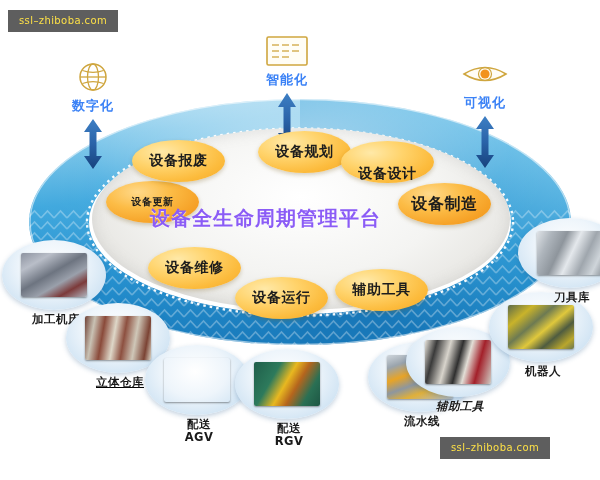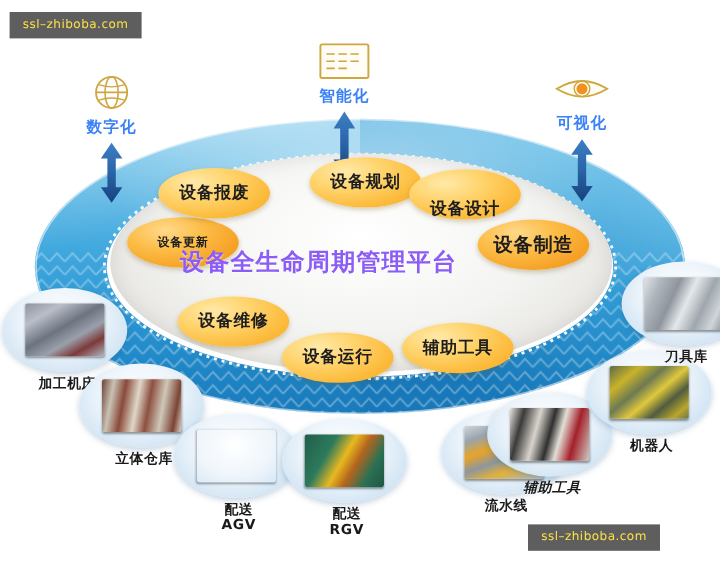--- a/index.html
+++ b/index.html
@@ -244,21 +244,21 @@
 
   <div class="node" style="left:2px;top:240px;">
     <div class="node-bubble">
       <div class="node-photo" style="background:linear-gradient(150deg,#8d93a0 0%,#b9bec8 22%,#6d7480 46%,#9aa0ab 64%,#7c3a3a 80%,#b0b6c0 100%);"></div>
     </div>
     <div class="node-label">
       <span>加工机床</span>
     </div>
   </div>
 
-  <div class="node" style="left:66px;top:303px;">
+  <div class="node" style="left:66px;top:303px;text-decoration:underline;">
     <div class="node-bubble">
       <div class="node-photo" style="background:linear-gradient(100deg,#6f4136 0%,#c9c2b4 14%,#8a4a3a 28%,#ded7c8 44%,#8d5040 58%,#cfc7b8 74%,#7b4334 90%,#d8d1c2 100%);"></div>
     </div>
     <div class="node-label">
       <span>立体仓库</span>
     </div>
   </div>
 
   <div class="node" style="left:145px;top:345px;">
     <div class="node-bubble">

